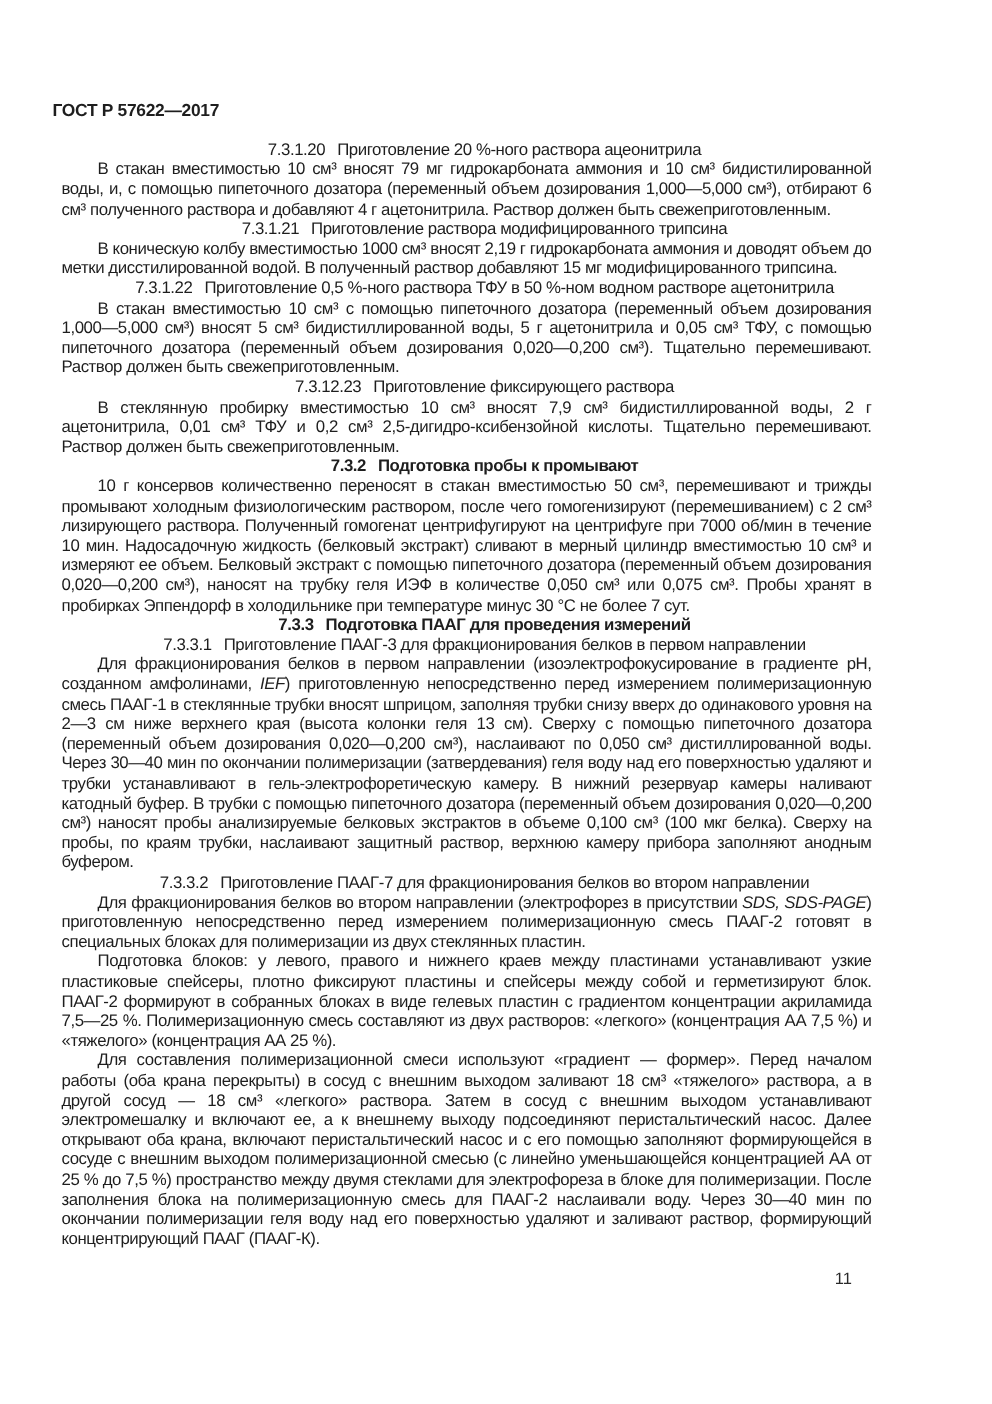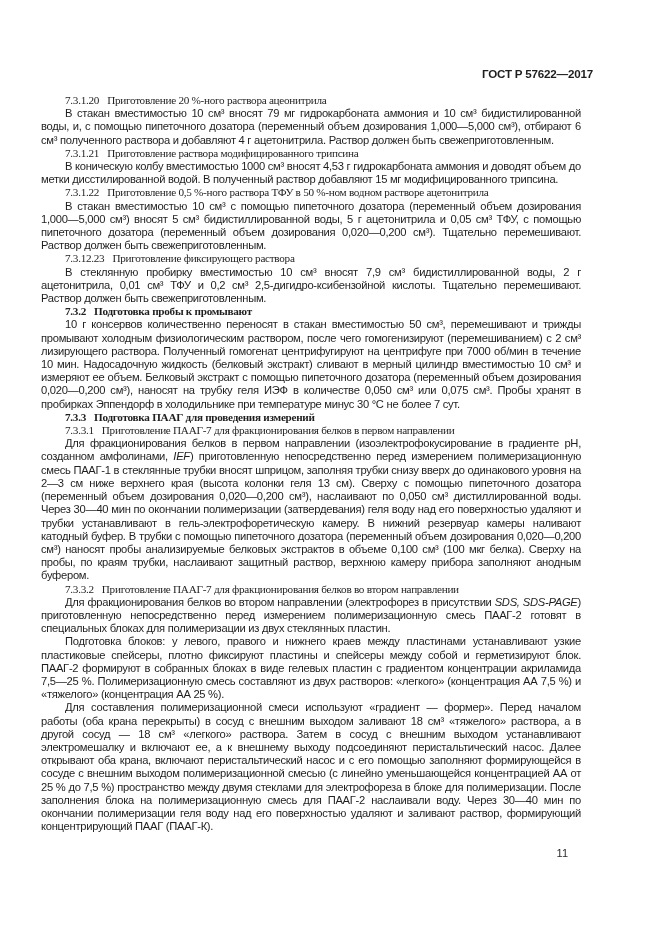--- a/index.html
+++ b/index.html
@@ -8,41 +8,41 @@
     width: 661px;
     height: 936px;
     background: #ffffff;
     font-family: "Liberation Sans", sans-serif;
     color: #1e1e1e;
     overflow: hidden;
   }
   .running-header {
     position: absolute;
     top: 68px;
-    left: 53px;
+    left: 35px;
     width: 540px;
-    text-align: right;
+    text-align: left;
     font-weight: bold;
     font-size: 11.6px;
     line-height: 12px;
     letter-spacing: -0.2px;
     white-space: nowrap;
   }
   .doc-body {
     position: absolute;
     top: 94px;
     left: 41px;
     width: 540px;
     font-size: 11.2px;
     line-height: 13.2px;
     letter-spacing: -0.28px;
   }
   .doc-body p { margin: 0; text-indent: 24px; }
   .para { text-align: justify; }
-  .clause { text-align: left; font-family: Liberation Serif, serif; }
+  .clause { text-align: center; }
   .clause .num { margin-right: 8px; }
   .bold { font-weight: bold; }
   .it { }
   .page-number {
     position: absolute;
     top: 847px;
     left: 41px;
     width: 527px;
     text-align: right;
     font-size: 11px;
@@ -58,37 +58,37 @@
   <div class="running-header">ГОСТ Р 57622—2017</div>
 
   <div class="doc-body">
 
     <p class="clause"><span class="num">7.3.1.20</span><span>Приготовление 20 %-ного раствора ацеонитрила</span></p>
 
     <p class="para">В стакан вместимостью 10 см³ вносят 79 мг гидрокарбоната аммония и 10 см³ бидистилированной воды, и, с помощью пипеточного дозатора (переменный объем дозирования 1,000—5,000 см³), отбирают 6 см³ полученного раствора и добавляют 4 г ацетонитрила. Раствор должен быть свежеприготовленным.</p>
 
     <p class="clause"><span class="num">7.3.1.21</span><span>Приготовление раствора модифицированного трипсина</span></p>
 
-    <p class="para">В коническую колбу вместимостью 1000 см³ вносят 4,53 г гидрокарбоната аммония и доводят объем до метки дисстилированной водой. В полученный раствор добавляют 15 мг модифицированного трипсина.</p>
+    <p class="para">В коническую колбу вместимостью 1000 см³ вносят 2,19 г гидрокарбоната аммония и доводят объем до метки дисстилированной водой. В полученный раствор добавляют 15 мг модифицированного трипсина.</p>
 
     <p class="clause"><span class="num">7.3.1.22</span><span>Приготовление 0,5 %-ного раствора ТФУ в 50 %-ном водном растворе ацетонитрила</span></p>
 
     <p class="para">В стакан вместимостью 10 см³ с помощью пипеточного дозатора (переменный объем дозирования 1,000—5,000 см³) вносят 5 см³ бидистиллированной воды, 5 г ацетонитрила и 0,05 см³ ТФУ, с помощью пипеточного дозатора (переменный объем дозирования 0,020—0,200 см³). Тщательно перемешивают. Раствор должен быть свежеприготовленным.</p>
 
     <p class="clause"><span class="num">7.3.12.23</span><span>Приготовление фиксирующего раствора</span></p>
 
     <p class="para">В стеклянную пробирку вместимостью 10 см³ вносят 7,9 см³ бидистиллированной воды, 2 г ацетонитрила, 0,01 см³ ТФУ и 0,2 см³ 2,5-дигидро-ксибензойной кислоты. Тщательно перемешивают. Раствор должен быть свежеприготовленным.</p>
 
     <p class="clause bold"><span class="num">7.3.2</span><span>Подготовка пробы к промывают</span></p>
 
     <p class="para">10 г консервов количественно переносят в стакан вместимостью 50 см³, перемешивают и трижды промывают холодным физиологическим раствором, после чего гомогенизируют (перемешиванием) с 2 см³ лизирующего раствора. Полученный гомогенат центрифугируют на центрифуге при 7000 об/мин в течение 10 мин. Надосадочную жидкость (белковый экстракт) сливают в мерный цилиндр вместимостью 10 см³ и измеряют ее объем. Белковый экстракт с помощью пипеточного дозатора (переменный объем дозирования 0,020—0,200 см³), наносят на трубку геля ИЭФ в количестве 0,050 см³ или 0,075 см³. Пробы хранят в пробирках Эппендорф в холодильнике при температуре минус 30 °С не более 7 сут.</p>
 
     <p class="clause bold"><span class="num">7.3.3</span><span>Подготовка ПААГ для проведения измерений</span></p>
 
-    <p class="clause"><span class="num">7.3.3.1</span><span>Приготовление ПААГ-7 для фракционирования белков в первом направлении</span></p>
+    <p class="clause"><span class="num">7.3.3.1</span><span>Приготовление ПААГ-3 для фракционирования белков в первом направлении</span></p>
 
     <p class="para"><span>Для фракционирования белков в первом направлении (изоэлектрофокусирование в градиенте pH, созданном амфолинами, </span><em class="it">IEF</em><span>) приготовленную непосредственно перед измерением полимеризационную смесь ПААГ-1 в стеклянные трубки вносят шприцом, заполняя трубки снизу вверх до одинакового уровня на 2—3 см ниже верхнего края (высота колонки геля 13 см). Сверху с помощью пипеточного дозатора (переменный объем дозирования 0,020—0,200 см³), наслаивают по 0,050 см³ дистиллированной воды. Через 30—40 мин по окончании полимеризации (затвердевания) геля воду над его поверхностью удаляют и трубки устанавливают в гель-электрофоретическую камеру. В нижний резервуар камеры наливают катодный буфер. В трубки с помощью пипеточного дозатора (переменный объем дозирования 0,020—0,200 см³) наносят пробы анализируемые белковых экстрактов в объеме 0,100 см³ (100 мкг белка). Сверху на пробы, по краям трубки, наслаивают защитный раствор, верхнюю камеру прибора заполняют анодным буфером.</span></p>
 
     <p class="clause"><span class="num">7.3.3.2</span><span>Приготовление ПААГ-7 для фракционирования белков во втором направлении</span></p>
 
     <p class="para"><span>Для фракционирования белков во втором направлении (электрофорез в присутствии </span><em class="it">SDS, SDS-PAGE</em><span>) приготовленную непосредственно перед измерением полимеризационную смесь ПААГ-2 готовят в специальных блоках для полимеризации из двух стеклянных пластин.</span></p>
 
     <p class="para">Подготовка блоков: у левого, правого и нижнего краев между пластинами устанавливают узкие пластиковые спейсеры, плотно фиксируют пластины и спейсеры между собой и герметизируют блок. ПААГ-2 формируют в собранных блоках в виде гелевых пластин с градиентом концентрации акриламида 7,5—25 %. Полимеризационную смесь составляют из двух растворов: «легкого» (концентрация АА 7,5 %) и «тяжелого» (концентрация АА 25 %).</p>
 
     <p class="para">Для составления полимеризационной смеси используют «градиент — формер». Перед началом работы (оба крана перекрыты) в сосуд с внешним выходом заливают 18 см³ «тяжелого» раствора, а в другой сосуд — 18 см³ «легкого» раствора. Затем в сосуд с внешним выходом устанавливают электромешалку и включают ее, а к внешнему выходу подсоединяют перистальтический насос. Далее открывают оба крана, включают перистальтический насос и с его помощью заполняют формирующейся в сосуде с внешним выходом полимеризационной смесью (с линейно уменьшающейся концентрацией АА от 25 % до 7,5 %) пространство между двумя стеклами для электрофореза в блоке для полимеризации. После заполнения блока на полимеризационную смесь для ПААГ-2 наслаивали воду. Через 30—40 мин по окончании полимеризации геля воду над его поверхностью удаляют и заливают раствор, формирующий концентрирующий ПААГ (ПААГ-К).</p>

